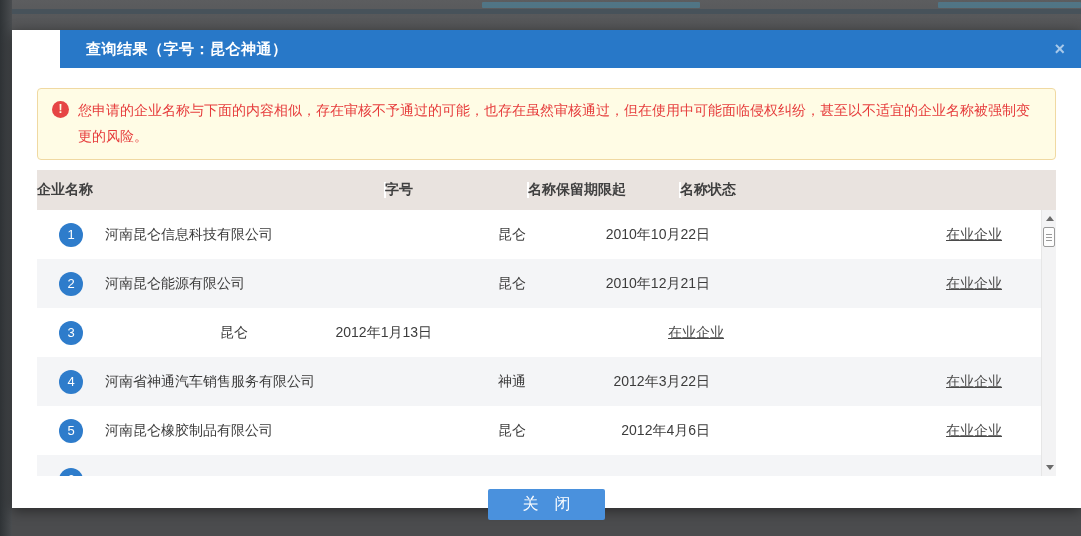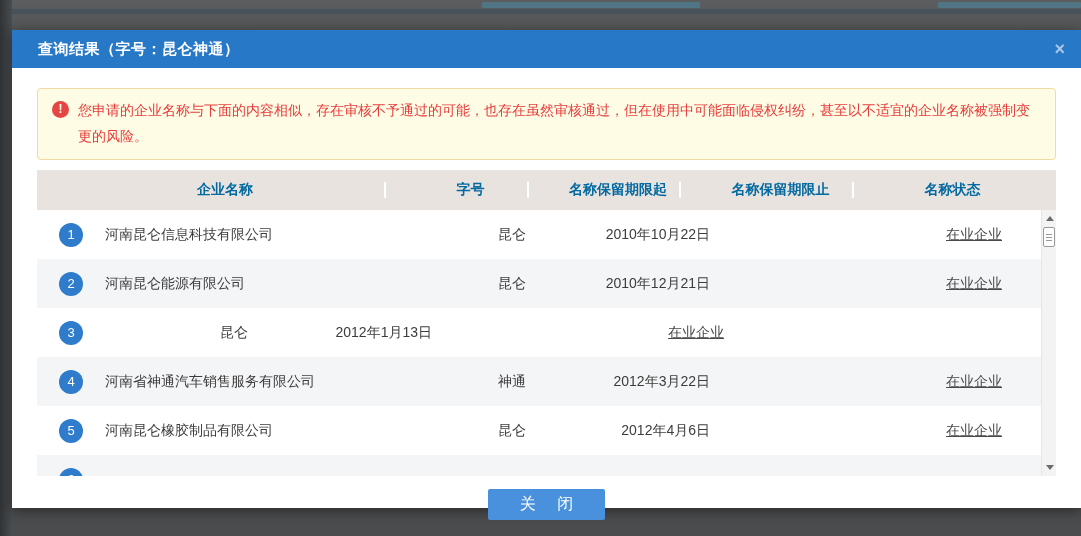--- a/index.html
+++ b/index.html
@@ -14,38 +14,38 @@
   .bg-frag.f1 { left:482px; width:218px; }
   .bg-frag.f2 { left:938px; width:143px; }
   .bg-left-strip { position:absolute; left:0; top:0; width:12px; height:536px;
                    background:linear-gradient(90deg,#2f3336,#4a4d50); }
   .bg-bottom-band { position:absolute; left:0; top:508px; width:1081px; height:28px; background:#4b4c4e; }
 
   
   .modal { position:absolute; left:12px; top:30px; width:1069px; height:478px;
            background:#ffffff; box-shadow:0 3px 12px rgba(0,0,0,.45); }
   .modal-header { height:38px; background:#2878c8; display:flex; align-items:center;
-                  justify-content:space-between; padding:0 16px 0 26px; }
+                  justify-content:space-between; padding:0 16px 0 26px;margin-left:48px; }
   .modal-title { color:#ffffff; font-size:15px; font-weight:bold; letter-spacing:.5px; }
   .modal-close { color:#a8c9ea; font-size:18px; font-weight:bold; cursor:pointer; line-height:1; }
 
   .modal-body { padding:20px 25px 0 25px; }
 
   
   .warning-box { background:#fffce5; border:1px solid #f0d9a2; border-radius:4px;
                  padding:8px 14px 10px 40px; position:relative; min-height:54px;
                  color:#e63c3c; font-size:14px; line-height:26px; }
   .warning-icon { position:absolute; left:14px; top:12px; width:17px; height:17px;
                   background:#e64545; border-radius:50%; color:#fffce5; font-size:12px;
                   font-weight:bold; text-align:center; line-height:17px; }
 
   
   .result-table { margin-top:10px; }
   .t-head { height:40px; background:#e9e3df; display:flex; align-items:center; }
-  .th { position:relative; font-size:14px; font-weight:bold; color:#0369a1; text-align:center;padding-left:28px; }
+  .th { position:relative; font-size:14px; font-weight:bold; color:#404040; text-align:left; }
   .th:not(:last-child)::after { content:""; position:absolute; right:-1px; top:50%;
        margin-top:-8px; width:2px; height:16px; background:#ffffff; }
   .th.c1{width:348px;} .th.c2{width:143px;} .th.c3{width:152px;} .th.c4{width:173px;} .th.c5{width:171px;}
 
   .t-body { position:relative; height:266px; overflow:hidden; }
   .t-rows { width:1004px; }
   .t-row { height:49px; display:flex; align-items:center; background:#ffffff; }
   .t-row:nth-child(even) { background:#f4f5f7; }
   .cell { font-size:14px; color:#3c3c3c; }
   .cell.badge-cell { width:68px; display:flex; justify-content:center; }
@@ -70,21 +70,21 @@
               border-top:5px solid #6b6b6b; }
   .sb-thumb { position:absolute; left:1px; top:17px; width:12px; height:20px; background:#fdfdfd;
               border:1px solid #9a9a9a; border-radius:2px; cursor:pointer;
               display:flex; flex-direction:column; justify-content:center; gap:2px; padding:0 2px; }
   .sb-thumb i { display:block; height:1px; background:#9a9a9a; }
 
   
   .modal-footer { display:flex; justify-content:center; margin-top:13px; }
   .close-btn { width:117px; height:31px; background:#4a91dd; color:#ffffff; border:none;
                font-size:16px; letter-spacing:6px; padding-left:6px; border-radius:2px;
-               cursor:pointer; font-family:Liberation Mono, monospace; }
+               cursor:pointer; font-family:Liberation Serif, serif; }
 </style>
 </head>
 <body>
 
 <div class="bg-top-band">
   <div class="bg-top-rule"></div>
   <div class="bg-frag f1"></div>
   <div class="bg-frag f2"></div>
 </div>
 <div class="bg-bottom-band"></div>
@@ -101,21 +101,20 @@
     <div class="warning-box">
       <span class="warning-icon">!</span>
       <span>您申请的企业名称与下面的内容相似，存在审核不予通过的可能，也存在虽然审核通过，但在使用中可能面临侵权纠纷，甚至以不适宜的企业名称被强制变更的风险。</span>
     </div>
 
     <div class="result-table">
       <div class="t-head">
         <div class="th c1">企业名称</div>
         <div class="th c2">字号</div>
         <div class="th c3">名称保留期限起</div>
-        <div class="th c4">名称保留期限止</div>
         <div class="th c5">名称状态</div>
       </div>
 
       <div class="t-body">
         <div class="t-rows" id="rows-container">
   <div class="t-row">
     <div class="cell badge-cell">
                 <span class="row-badge">1</span>
               </div>
     <div class="cell name">河南昆仑信息科技有限公司</div>

